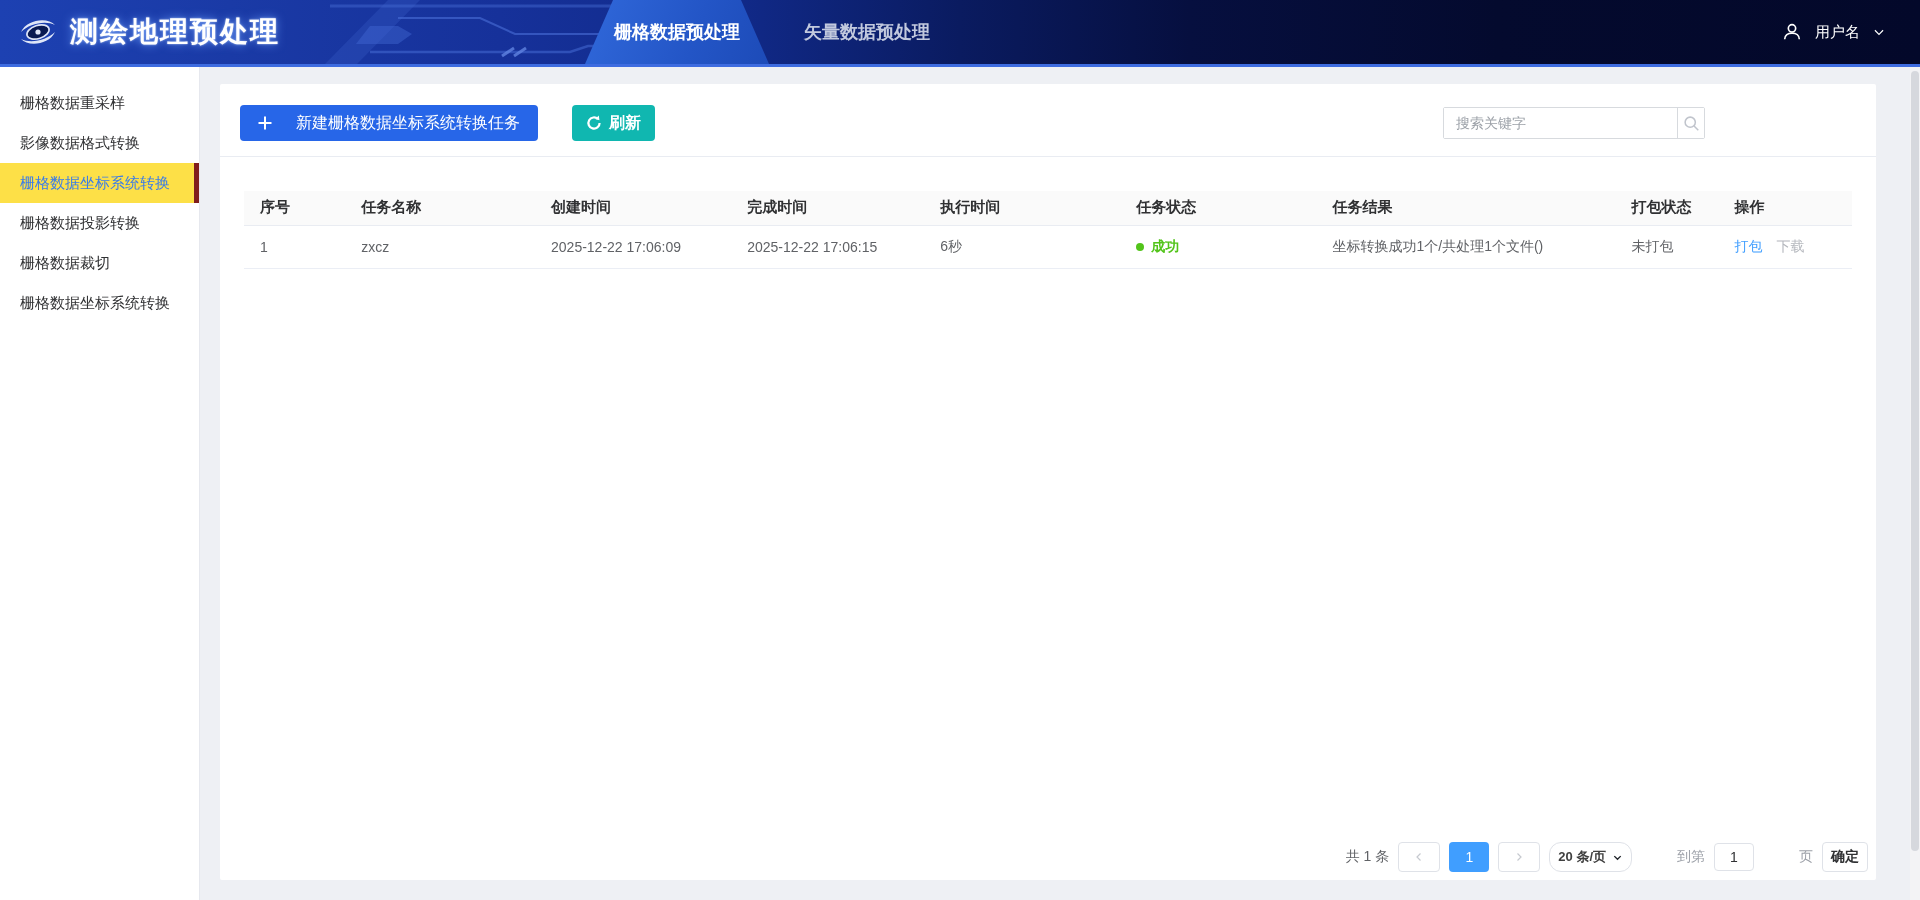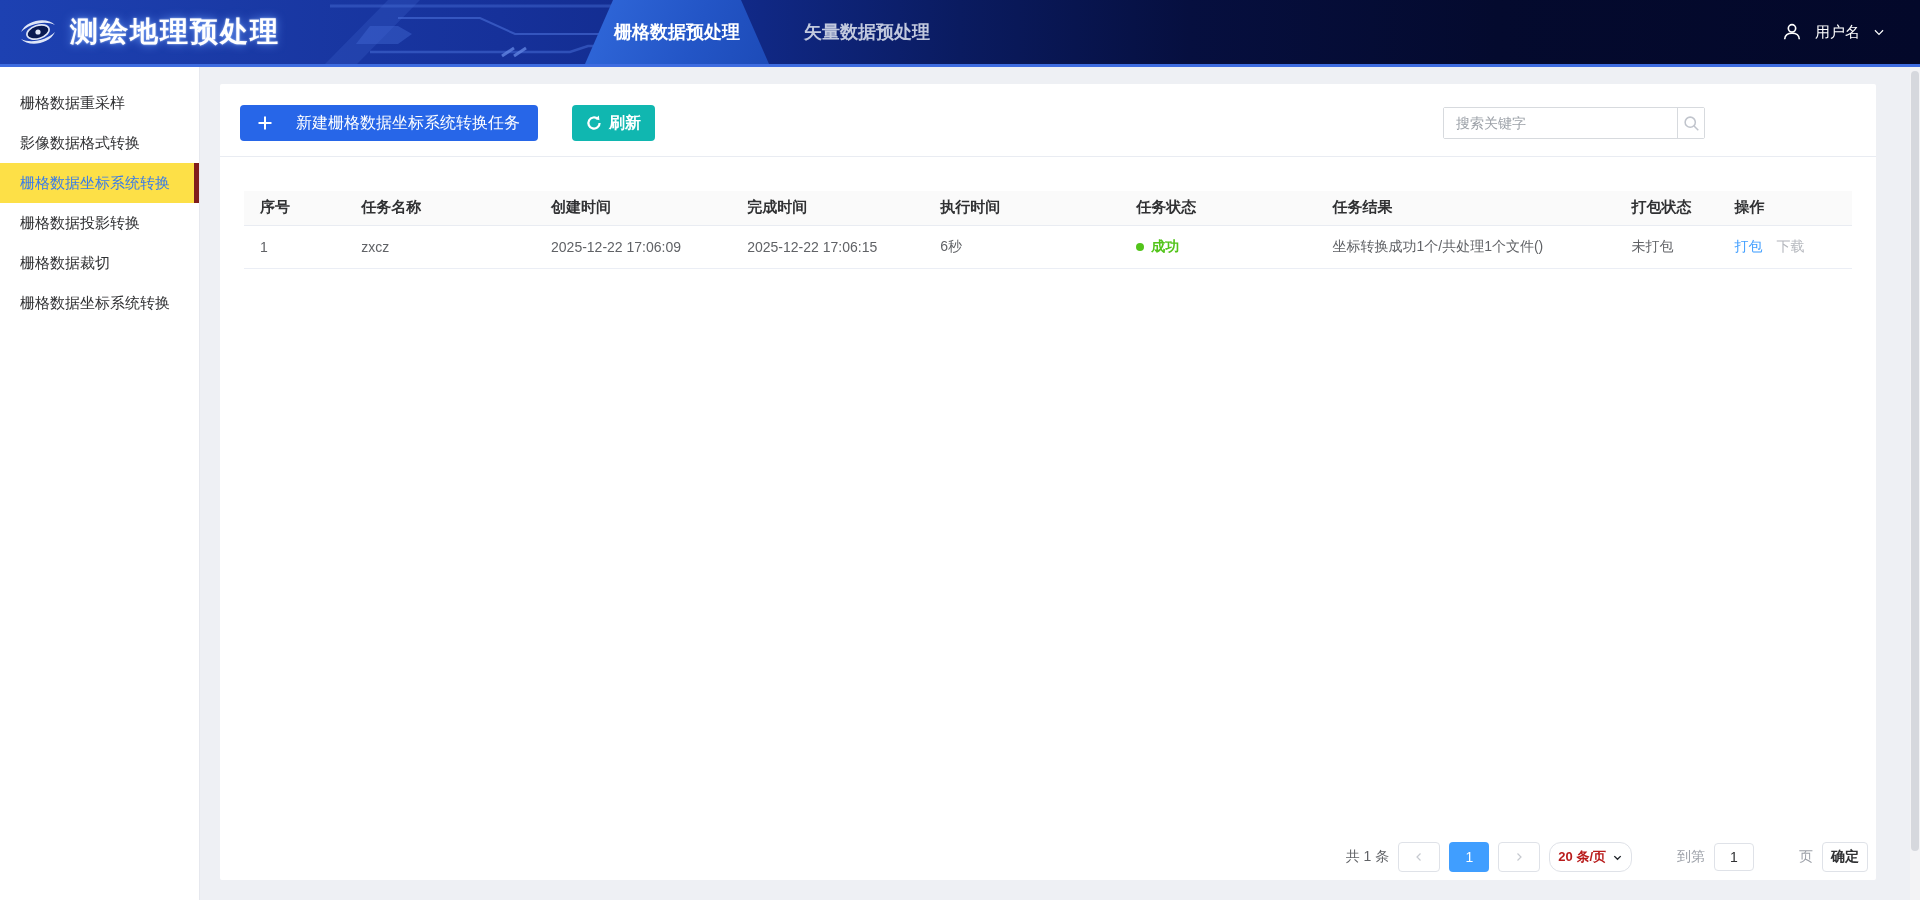--- a/index.html
+++ b/index.html
@@ -102,21 +102,21 @@
     width:42px;height:30px;border:1px solid #dfe2e8;border-radius:4px;background:#fff;
     display:flex;align-items:center;justify-content:center;cursor:pointer;
   }
   .pg-page{
     width:40px;height:30px;border-radius:4px;background:#409eff;color:#fff;
     display:flex;align-items:center;justify-content:center;cursor:pointer;font-size:14px;
   }
   .pg-select{
     min-width:76px;height:30px;border:1px solid #dfe2e8;border-radius:12px;background:#fff;
     display:flex;align-items:center;justify-content:center;gap:6px;padding:0 8px;
-    font-size:13px;color:#b91c1c;font-weight:bold;cursor:pointer;
+    font-size:13px;color:#404040;font-weight:bold;cursor:pointer;
   }
   .pg-goto-label{color:#9ca0a8;margin-left:36px;}
   .pg-input{
     width:40px;height:28px;border:1px solid #dfe2e8;border-radius:4px;text-align:center;
     font-size:14px;color:#303133;outline:none;font-family:inherit;
   }
   .pg-confirm{
     width:46px;height:30px;border:1px solid #dfe2e8;border-radius:4px;background:#fff;
     font-size:14px;font-weight:bold;color:#303133;cursor:pointer;font-family:inherit;
   }

